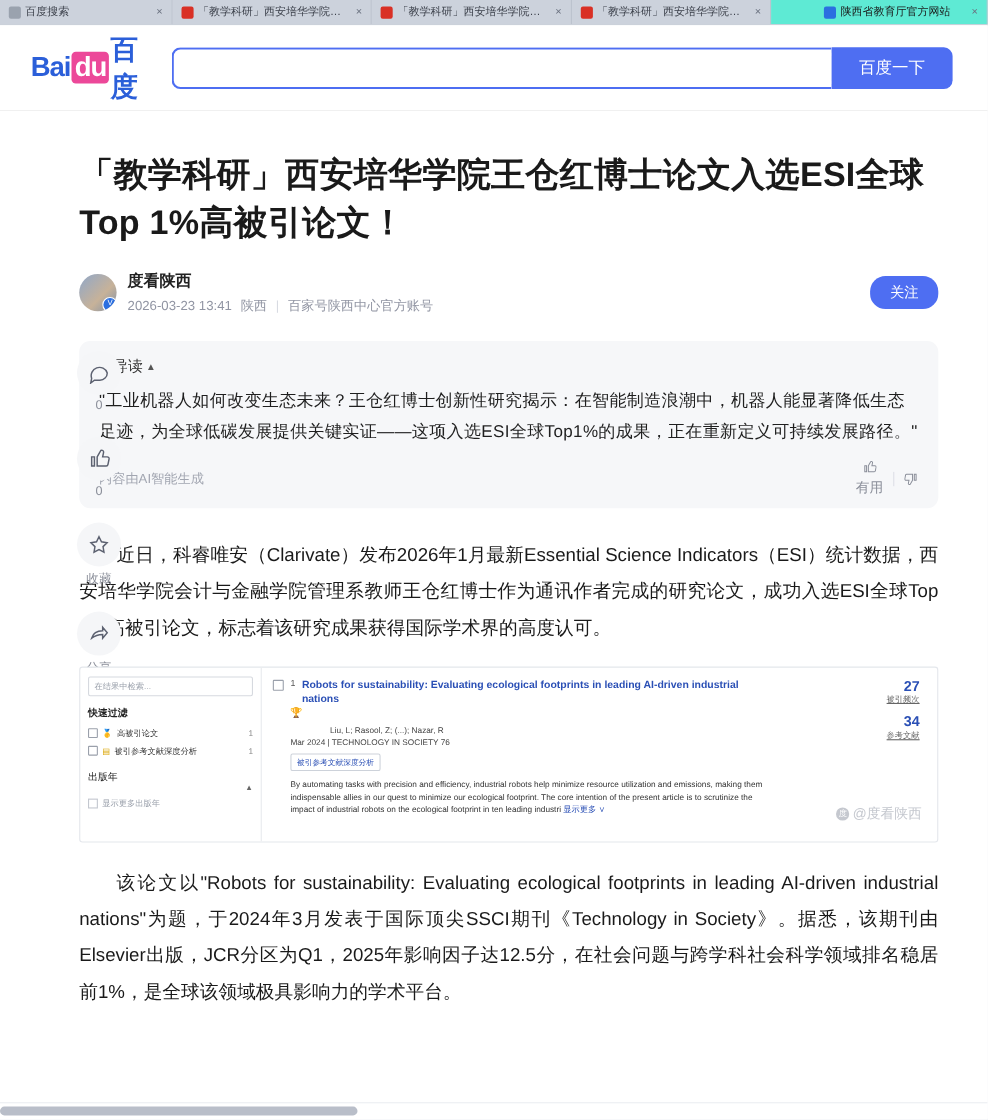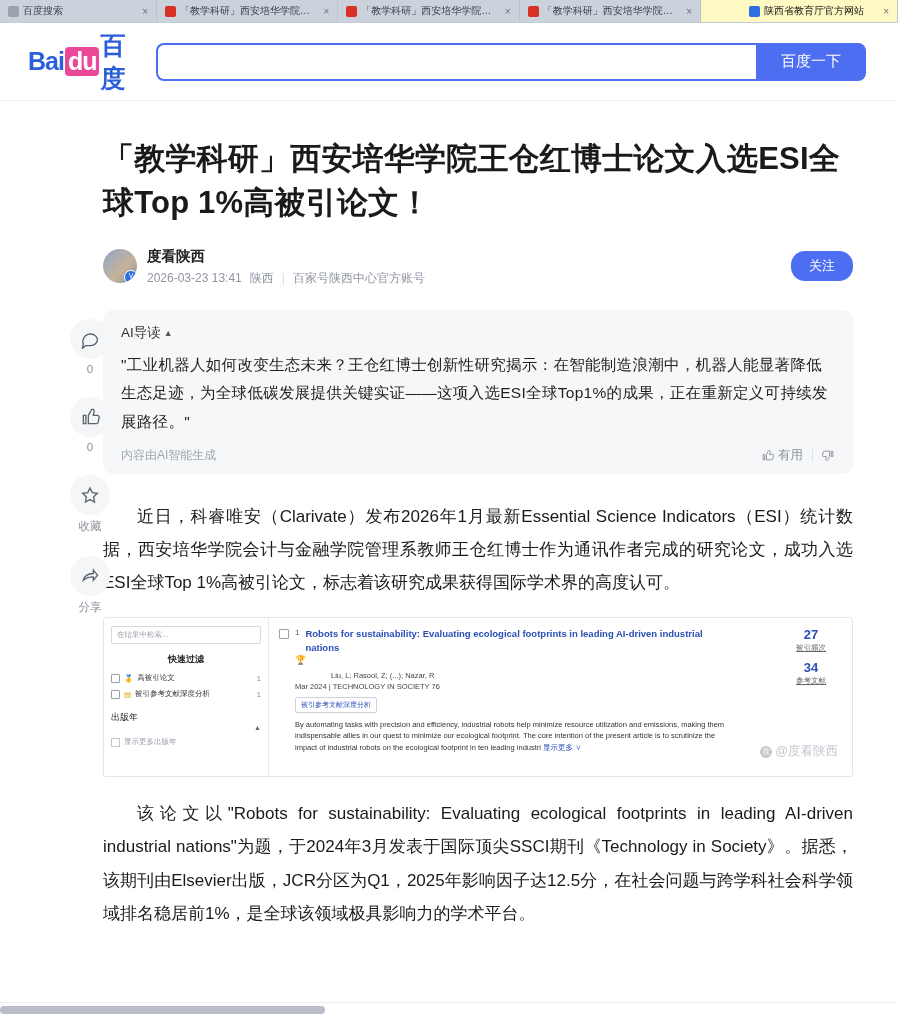--- a/index.html
+++ b/index.html
@@ -33,21 +33,21 @@
     color: #3a3f49;
     background: #ccd2dc;
     border-right: 1px solid #bcc3ce;
     max-width: 215px;
     min-width: 140px;
     white-space: nowrap;
     overflow: hidden;
     text-overflow: ellipsis;
   }
   .tab.active {
-    background: #fef9c3;
+    background: #5eead4;
     color: #1a1a1a;
     padding-left: 48px;
   }
   .tab .favicon {
     width: 11px;
     height: 11px;
     border-radius: 2px;
     background: #2b6fe0;
     flex: 0 0 auto;
     display: inline-block;
@@ -130,21 +130,21 @@
   }
 
   
   .content-area {
     position: relative;
     background: #ffffff;
     height: calc(100% - 79px);
     overflow: hidden;
   }
   .article {
-    margin-left: 103px;
+    margin-left: 72px;
     margin-right: 45px;
     padding-top: 36px;
   }
   .article h1 {
     font-size: 31px;
     line-height: 1.42;
     color: #1a1a1a;
     margin: 0 0 22px 0;
     font-weight: bold;
     letter-spacing: 0.2px;
@@ -253,20 +253,21 @@
   }
   .ai-actions .divider {
     width: 1px;
     height: 13px;
     background: #dcdfe6;
   }
   .thumb {
     display: inline-flex;
     align-items: center;
     gap: 4px;
+    flex-direction: column;
   }
 
   .para {
     font-size: 17px;
     line-height: 1.95;
     color: #1a1a1a;
     text-align: justify;
     margin: 0 0 18px 0;
     text-indent: 2em;
   }
@@ -295,21 +296,20 @@
     border-radius: 2px;
     font-size: 7.5px;
     color: #9aa0ab;
     padding: 3px 5px;
     margin-bottom: 9px;
   }
   .fig-left h4 {
     font-size: 9px;
     margin: 0 0 7px 0;
     color: #222;
-    text-align: center;
   }
   .fig-filter {
     display: flex;
     align-items: center;
     gap: 4px;
     margin-bottom: 6px;
     font-size: 7.5px;
     color: #333;
   }
   .fig-filter .cbox {
@@ -386,23 +386,23 @@
   .fig-abstract {
     font-size: 7.5px;
     line-height: 1.55;
     color: #333;
     margin-left: 16px;
     max-width: 430px;
   }
   .fig-more { color: #2a4fb5; }
   .fig-metrics {
     position: absolute;
-    right: 26px;
+    right: 16px;
     top: 10px;
-    text-align: center;
+    text-align: right;
     font-size: 7.5px;
     color: #2a4fb5;
   }
   .fig-metrics .num {
     font-size: 13px;
     font-weight: bold;
     color: #2a4fb5;
     display: block;
     line-height: 1.15;
   }

